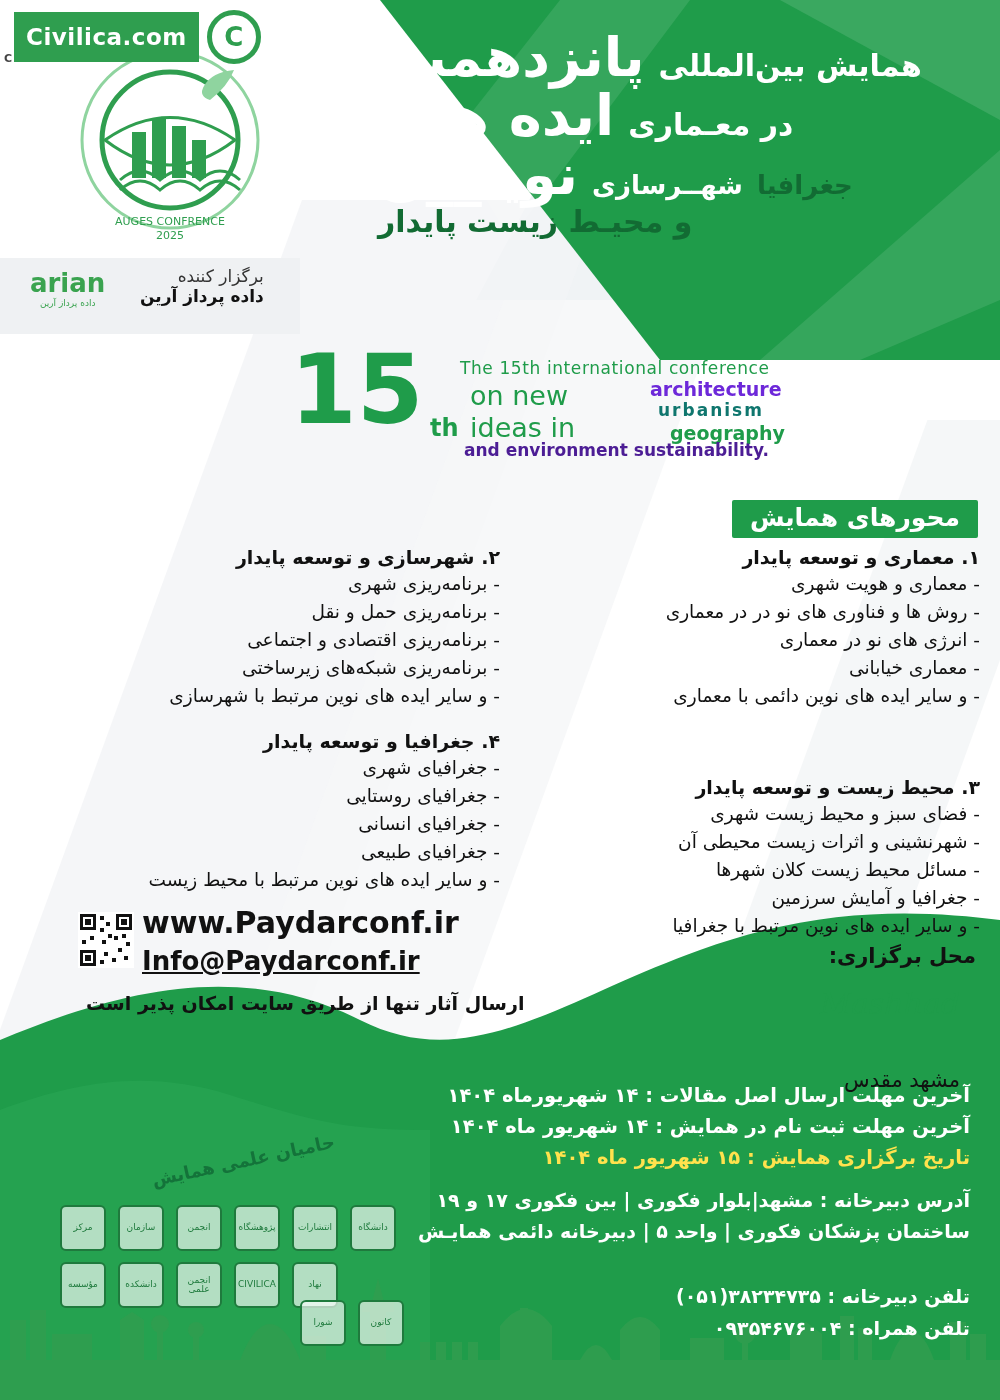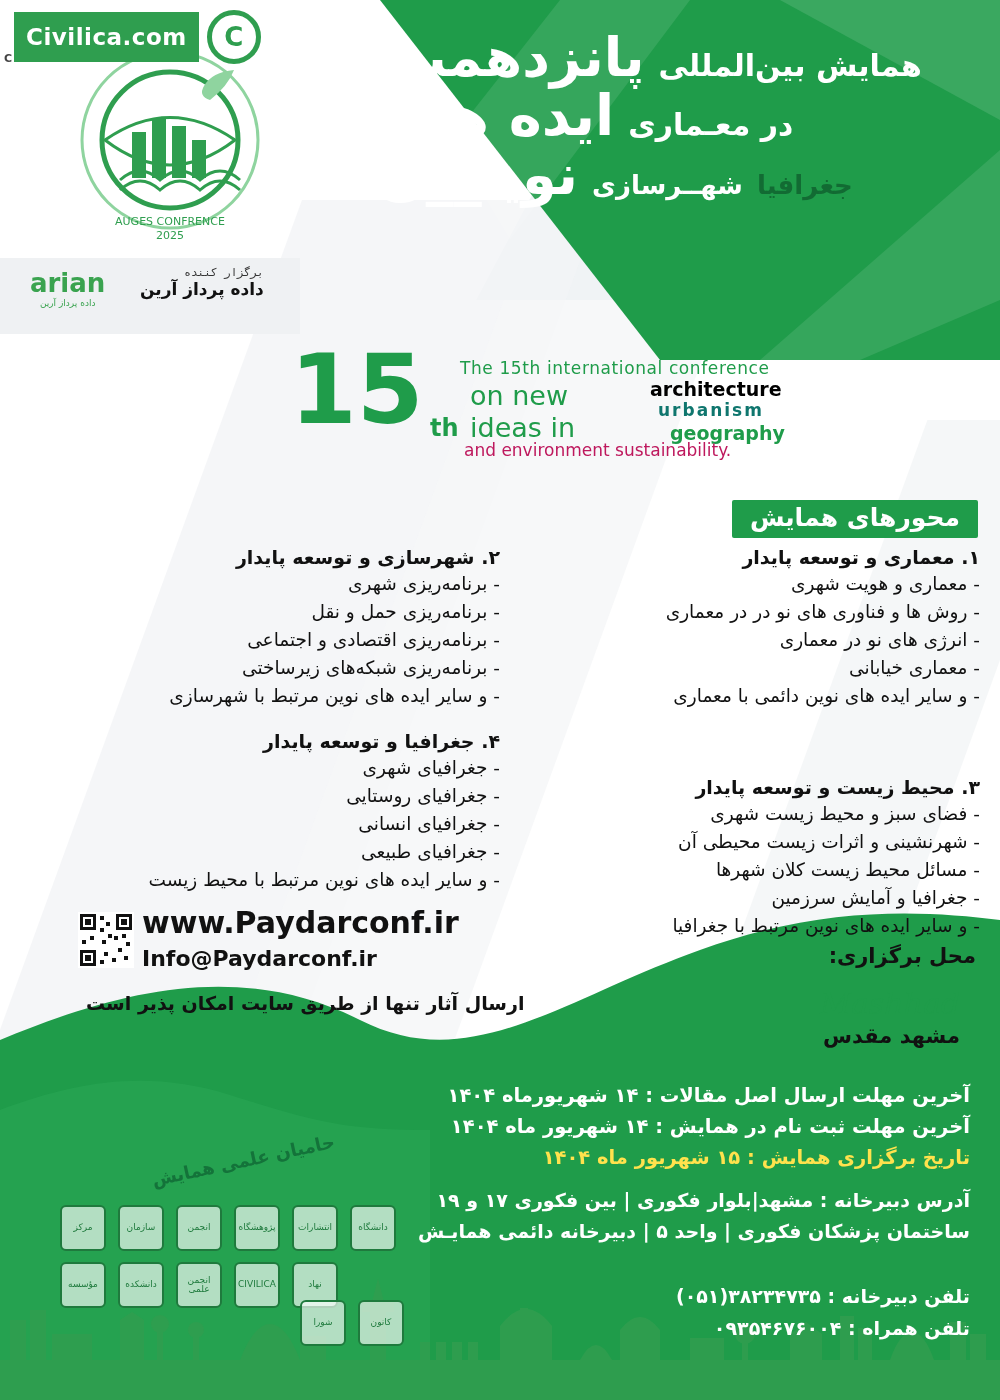--- a/index.html
+++ b/index.html
@@ -44,49 +44,49 @@
   .t-dark{color:#126b33;}
   .row-f{display:flex;justify-content:flex-end;align-items:baseline;gap:14px;}
 
   
   .fifteen-wrap{position:absolute;top:352px;left:290px;width:540px;height:120px;z-index:6;direction:ltr;}
   .num15{position:absolute;left:0;top:-10px;font-size:96px;font-weight:bold;color:#1f9c4a;line-height:1;}
   .num-th{position:absolute;left:140px;top:62px;font-size:24px;font-weight:bold;color:#1f9c4a;}
   .eng1{position:absolute;left:170px;top:6px;font-size:17px;color:#1f9c4a;letter-spacing:.6px;}
   .eng2{position:absolute;left:180px;top:28px;font-size:27px;color:#1f9c4a;}
   .eng3{position:absolute;left:180px;top:60px;font-size:27px;color:#1f9c4a;}
-  .engR1{position:absolute;left:360px;top:26px;font-size:19px;font-weight:bold;color:#000000;}
+  .engR1{position:absolute;left:360px;top:26px;font-size:19px;font-weight:bold;color:#6d28d9;}
   .engR2{position:absolute;left:368px;top:48px;font-size:17px;font-weight:bold;color:#0f766e;letter-spacing:2px;}
   .engR3{position:absolute;left:380px;top:70px;font-size:19px;font-weight:bold;color:#1f9c4a;}
-  .eng4{position:absolute;left:174px;top:88px;font-size:17px;font-weight:normal;color:#be185d;}
+  .eng4{position:absolute;left:174px;top:88px;font-size:17px;font-weight:bold;color:#4c1d95;}
 
   
   .axes-title{position:absolute;top:500px;right:22px;z-index:7;background:#1f9c4a;color:#fff;
               font-size:25px;font-weight:bold;padding:3px 18px 6px;border-radius:2px;}
   .topics{position:absolute;top:540px;right:20px;width:960px;z-index:7;}
   .tcol{position:absolute;width:460px;text-align:right;}
   .tcol h4{margin:0 0 2px 0;font-size:19px;font-weight:bold;color:#111;}
   .tcol ul{list-style:none;margin:0;padding:0;}
   .tcol li{font-size:18.5px;line-height:1.52;color:#111;}
   .c1{top:6px;right:0;}
   .c2{top:6px;right:480px;}
   .c3{top:190px;right:0;margin-top:46px;}
   .c4{top:190px;right:480px;}
 
   
   .qr{position:absolute;left:78px;top:912px;width:56px;height:56px;z-index:8;}
   .web{position:absolute;left:142px;top:905px;font-size:30px;font-weight:bold;color:#111;z-index:8;direction:ltr;}
-  .mail{position:absolute;left:142px;top:946px;font-size:22px;font-weight:bold;color:#111;z-index:8;direction:ltr;}
+  .mail{position:absolute;left:142px;top:946px;font-size:26px;font-weight:bold;color:#111;z-index:8;direction:ltr;text-decoration:underline;}
   .note{position:absolute;left:86px;top:992px;font-size:19px;font-weight:bold;color:#111;z-index:8;}
 
   
   .venue-label{position:absolute;right:24px;top:944px;font-size:21px;font-weight:bold;color:#111;z-index:8;}
   .venue-script{position:absolute;right:40px;top:986px;font-size:30px;color:#1f9c4a;z-index:8;
                 font-family:"DejaVu Serif","Liberation Serif",serif;font-style:italic;direction:ltr;}
-  .venue-fa{position:absolute;right:40px;top:1024px;font-size:21px;font-weight:bold;color:#111;z-index:8;}
+  .venue-fa{position:absolute;right:40px;top:1068px;font-size:21px;font-weight:normal;color:#111;z-index:8;}
 
   
   .wave{position:absolute;left:0;top:880px;width:1000px;height:520px;z-index:3;}
 
   .dates{position:absolute;right:30px;top:1080px;width:640px;text-align:right;z-index:8;color:#fff;}
   .dates div{font-size:19.5px;font-weight:bold;line-height:1.6;}
   .date-hl{color:#ffe24d!important;}
   .addr{position:absolute;right:30px;top:1185px;width:660px;text-align:right;z-index:8;color:#fff;}
   .addr div{font-size:19px;font-weight:bold;line-height:1.65;}
   .phones{position:absolute;right:30px;top:1280px;width:660px;text-align:right;z-index:8;color:#fff;}
@@ -99,21 +99,21 @@
       display:flex;align-items:center;justify-content:center;font-size:9px;color:#1f7a3d;background:rgba(255,255,255,.65);
       text-align:center;line-height:1.05;overflow:hidden;padding:2px;}
   .sr1{left:60px;top:1205px;}
   .sr2{left:60px;top:1262px;}
   .sr3{left:300px;top:1300px;}
 
   .arian{position:absolute;left:30px;top:268px;z-index:7;display:flex;align-items:center;gap:6px;}
   .arian-logo{font-size:26px;font-weight:bold;color:#3aa34f;font-family:"DejaVu Sans",sans-serif;direction:ltr;}
   .arian-sub{font-size:9px;color:#3aa34f;text-align:center;}
   .org-by{position:absolute;left:140px;top:266px;z-index:7;text-align:right;}
-  .org-by .l1{font-size:11px;color:#333;font-family:Liberation Mono, monospace;}
+  .org-by .l1{font-size:17px;color:#333;}
   .org-by .l2{font-size:17px;font-weight:bold;color:#111;}
   .skyline{position:absolute;left:0;bottom:0;width:1000px;height:150px;z-index:6;}
 </style>
 </head>
 <body>
 
 <div class="bg-light-shapes">
   <div class="diag1"></div>
   <div class="diag2"></div>
   <div class="diag3"></div>
@@ -169,20 +169,23 @@
     <span class="t-line t-big">پانزدهمین</span>
   </div>
   <div class="row-f" style="margin-top:2px;">
     <span class="t-line t-mid">در معـماری</span>
     <span class="t-line t-big2">ایده های</span>
   </div>
   <div class="row-f" style="margin-top:2px;">
     <span class="t-line t-small t-dark">جغرافیا</span>
     <span class="t-line t-small">شهــرسازی</span>
     <span class="t-line t-big2">نویـ__ن</span>
+  </div>
+  <div class="row-f" style="margin-top:4px;">
+    <span class="t-line t-mid t-dark">و محیـط زیست پایدار</span>
   </div>
 </div>
 
 <div class="fifteen-wrap">
   <div class="num15">15</div>
   <div class="num-th">th</div>
   <div class="eng1">The 15th international conference</div>
   <div class="eng2">on new</div>
   <div class="eng3">ideas in</div>
   <div class="engR1">architecture</div>

